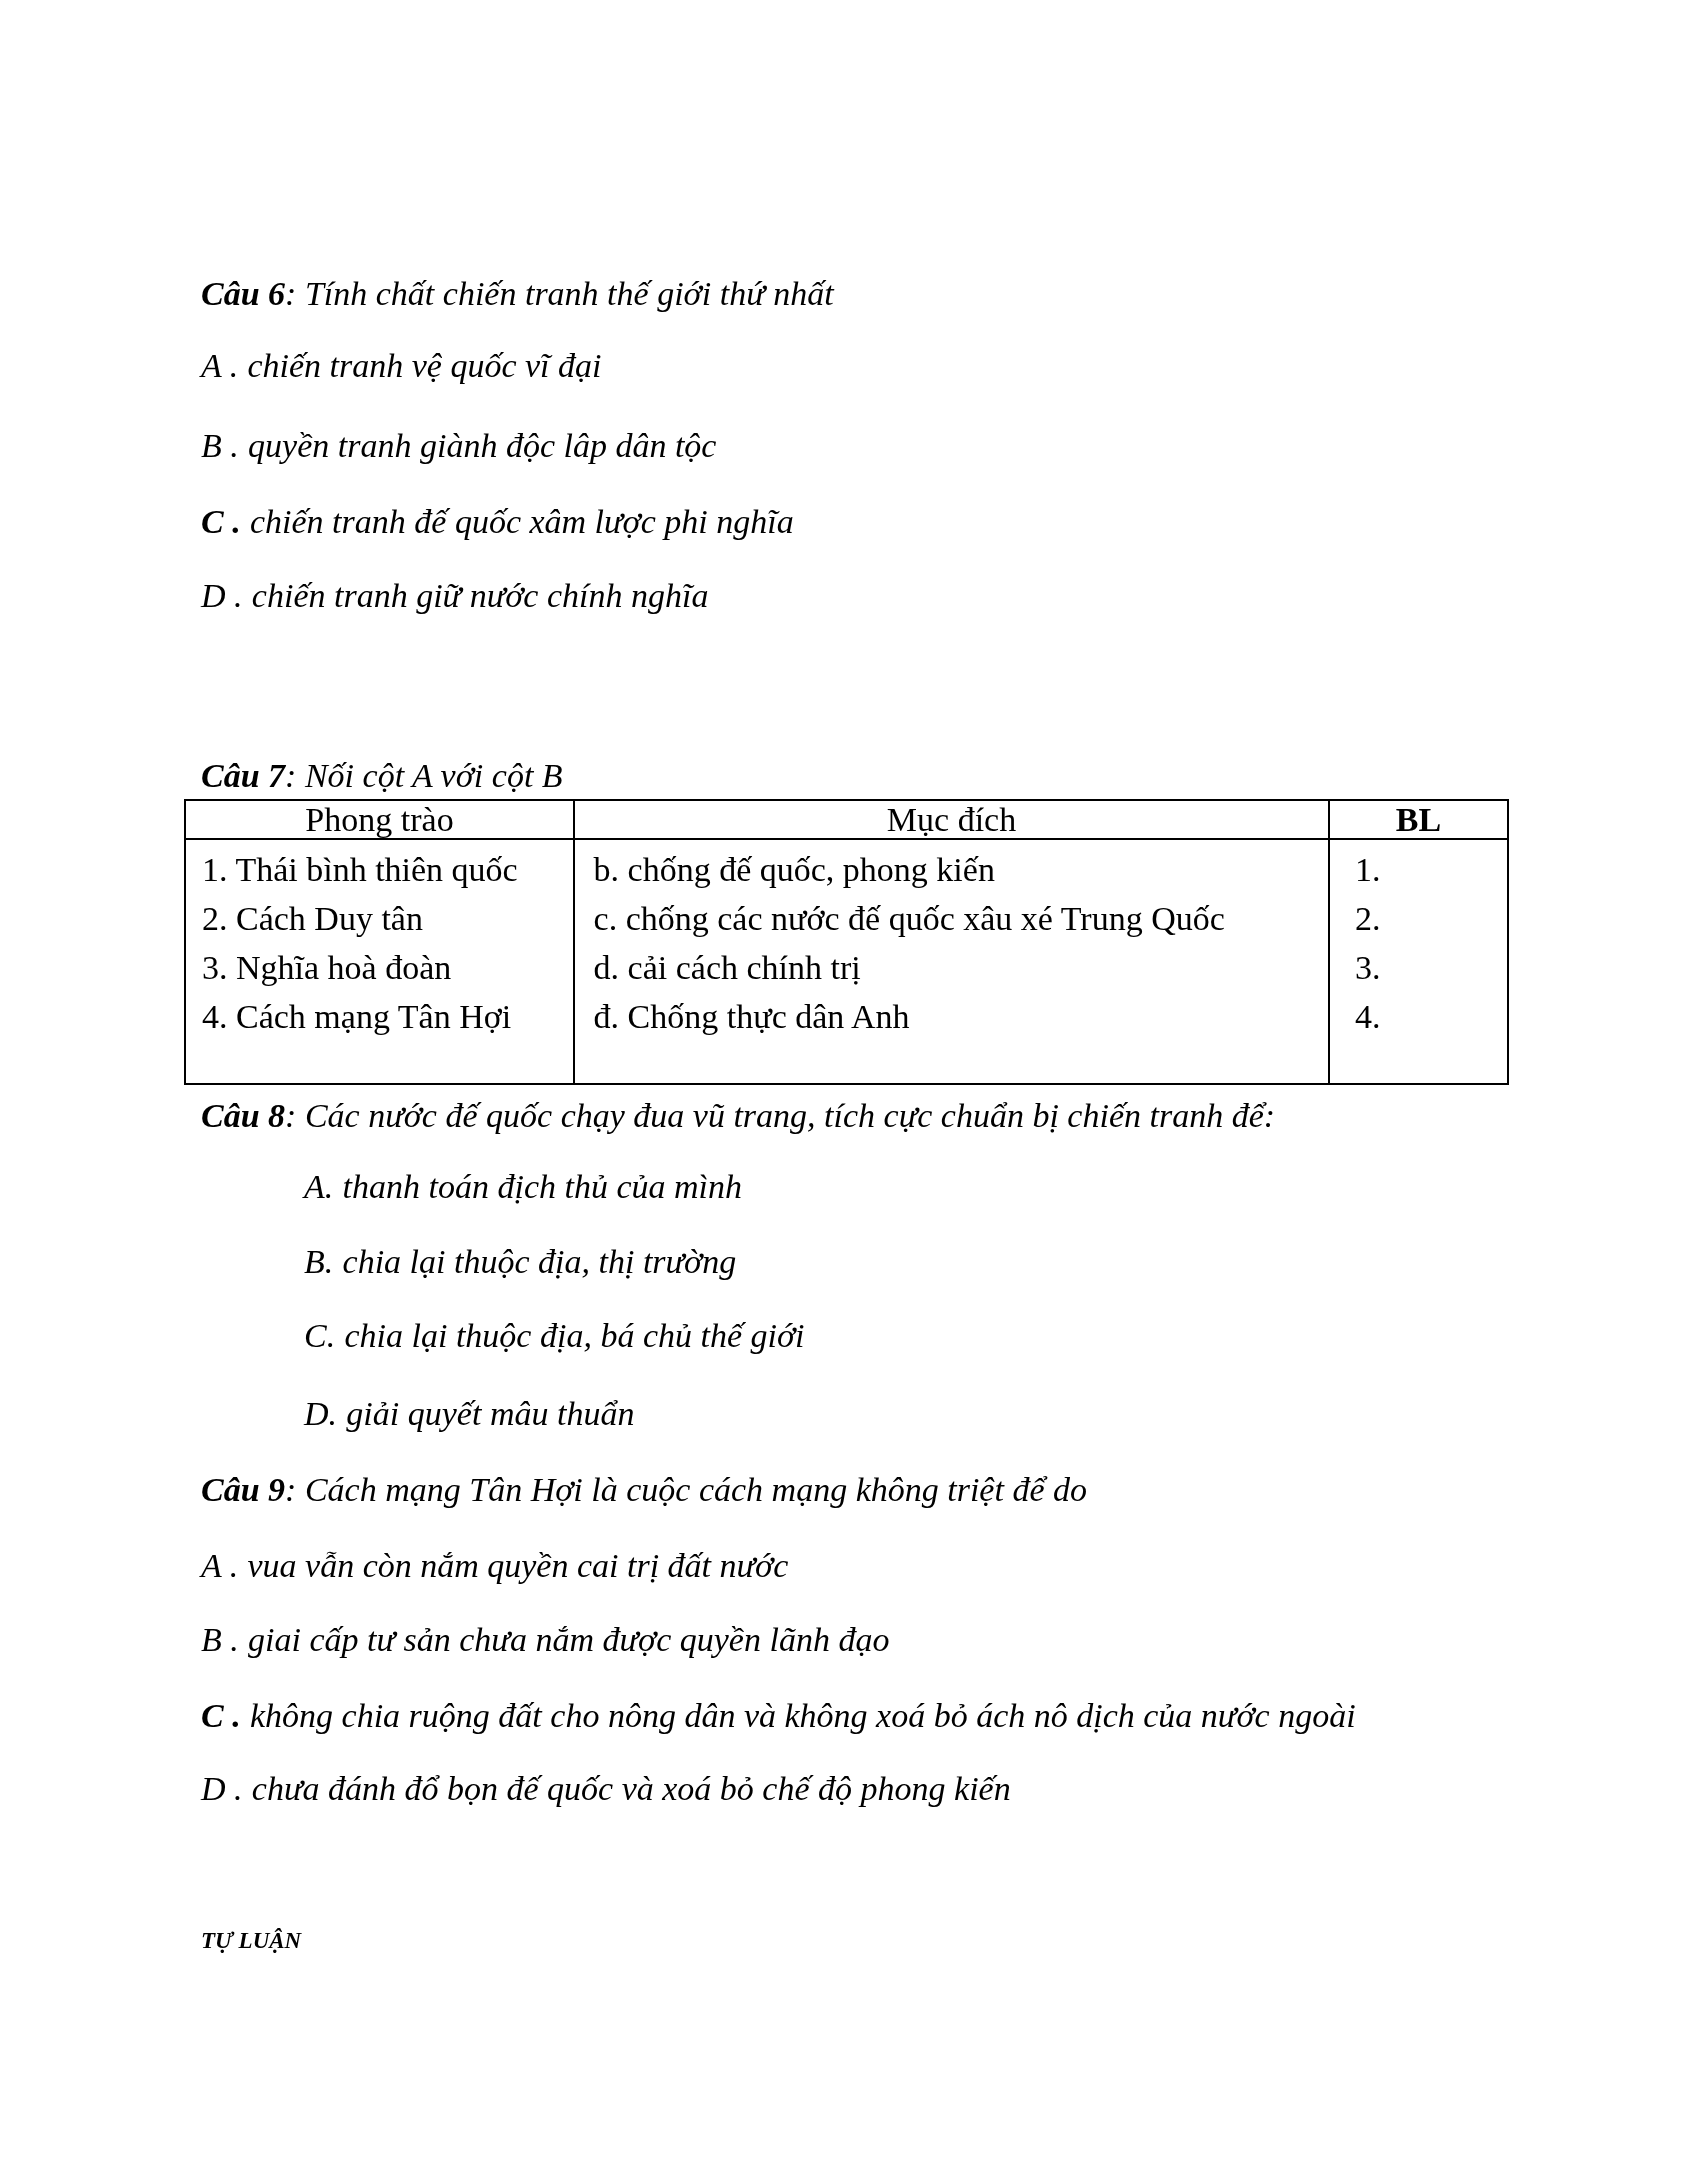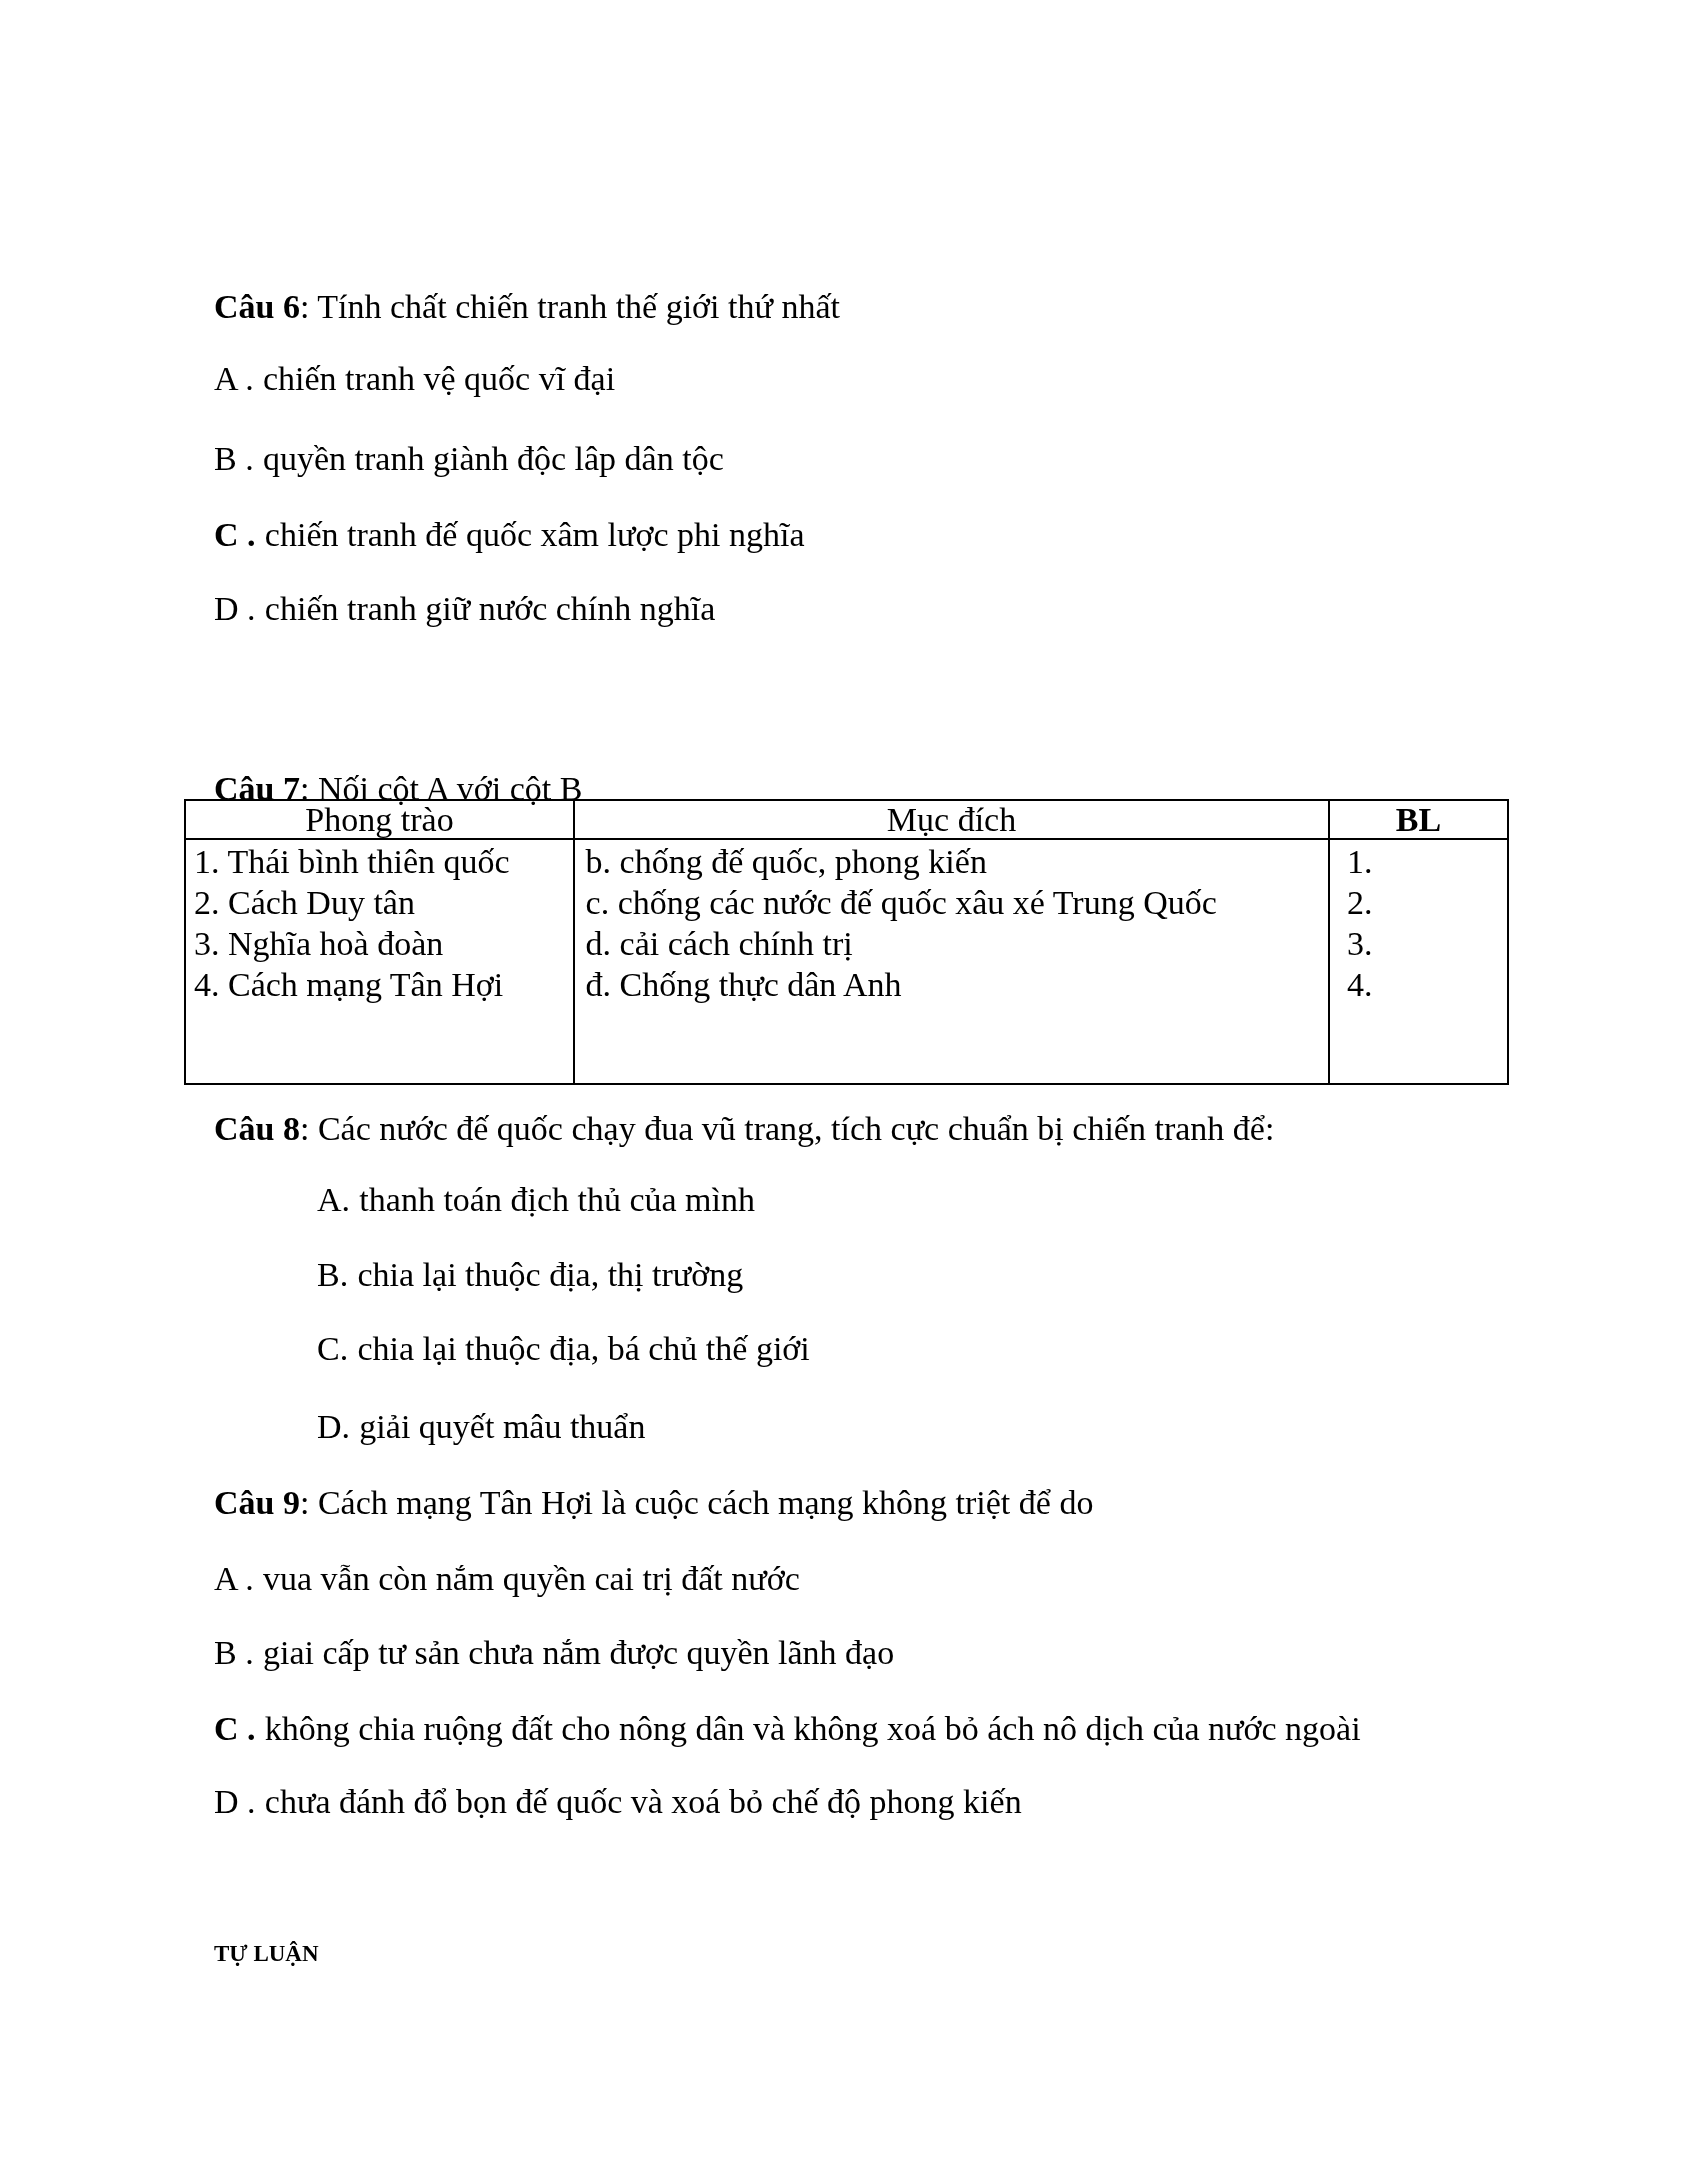--- a/index.html
+++ b/index.html
@@ -5,42 +5,42 @@
   html,body{margin:0;padding:0;background:#888;}
   .page{
     position:relative;
     width:1687px;height:2183px;
     background:#ffffff;
     color:#000000;
     font-family:"Liberation Serif","DejaVu Serif",serif;
     font-size:34px;
     overflow:hidden;
   }
-  .ln{position:absolute;left:198px;line-height:38px;white-space:nowrap;margin:16px;}
+  .ln{position:absolute;left:198px;line-height:38px;white-space:nowrap;margin:3px;font-style:italic;}
   .indent{left:301px;}
   .b{font-weight:bold;}
   .lab{margin-right:9.3px;}
   
   .tbl{
     position:absolute;left:184px;top:799px;
     width:1325px;height:286px;
     border:2.6px solid #000;
     box-sizing:border-box;
     display:grid;
     grid-template-columns:389px 755px 1fr;
     grid-template-rows:39px 1fr;
   }
   .hc{
     border-bottom:2.6px solid #000;
     display:flex;align-items:center;justify-content:center;
     line-height:1;
   }
   .vr{border-right:2px solid #000;}
   .bc{padding-top:1.3px;line-height:41px;overflow:hidden;}
-  .bc .cell-line{margin:0;white-space:nowrap;}
+  .bc .cell-line{margin:8px;white-space:nowrap;}
   .pad-a{padding-left:8px;}
   .pad-b{padding-left:10.6px;}
   .pad-c{padding-left:17px;}
   .essay{font-weight:bold;font-size:23px;}
 </style>
 </head>
 <body>
 
 <div class="page">
 

